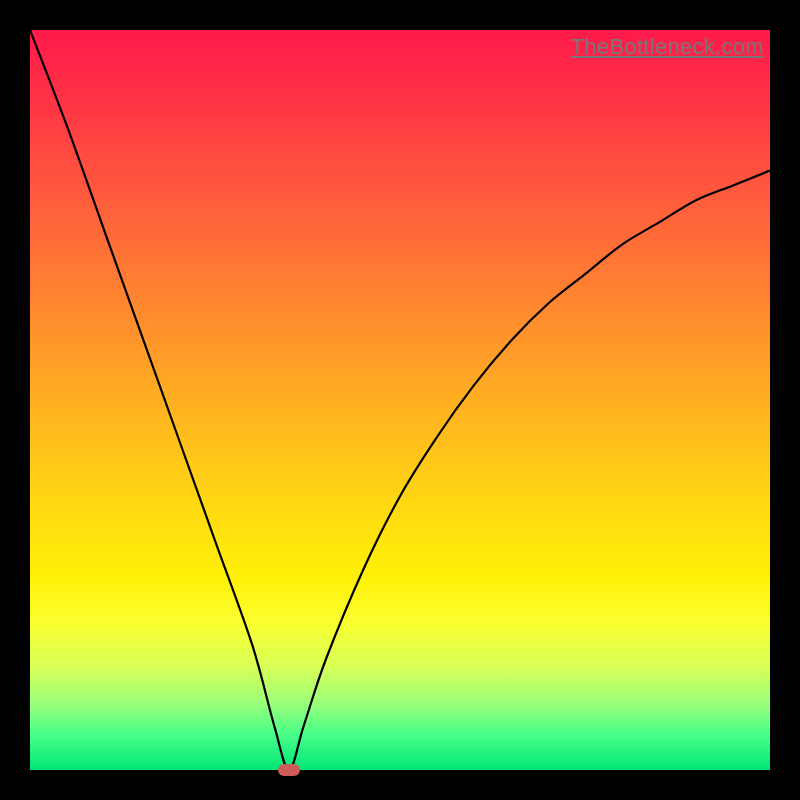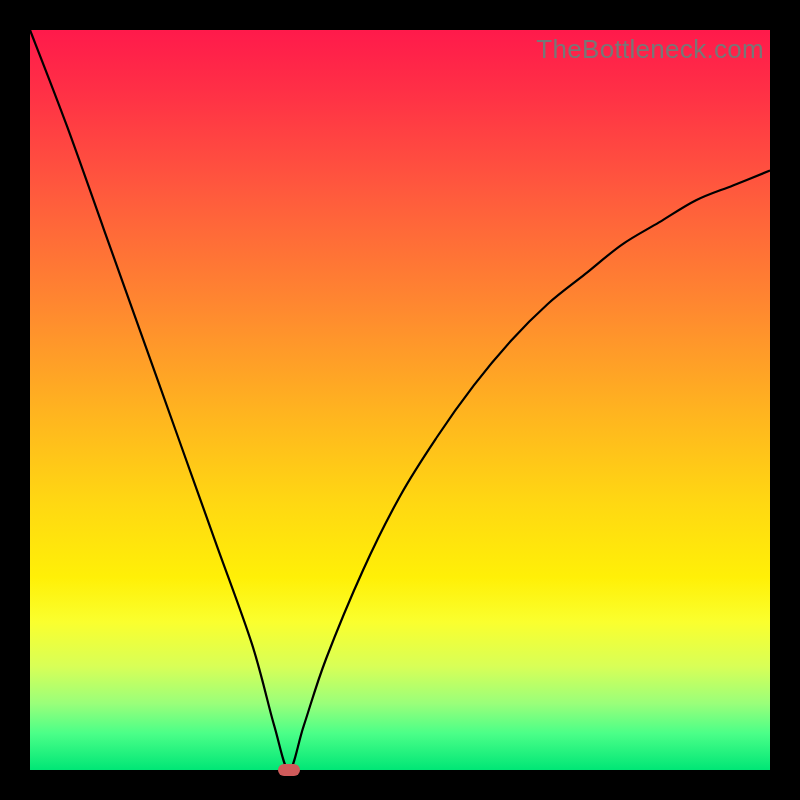--- a/index.html
+++ b/index.html
@@ -37,23 +37,24 @@
       #9aff7a 91%,
       #4cff88 95%,
       #00e676 100%
     );
   }
   .watermark {
     position: absolute;
     top: 4px;
     right: 6px;
     color: #777;
-    font-size: 26px;
+    font-size: 22px;
     letter-spacing: 0.3px;
     user-select: none;
+    text-decoration: underline;
   }
   svg.curve {
     position: absolute;
     left: 0;
     top: 0;
     width: 740px;
     height: 740px;
     overflow: visible;
   }
   .marker {

